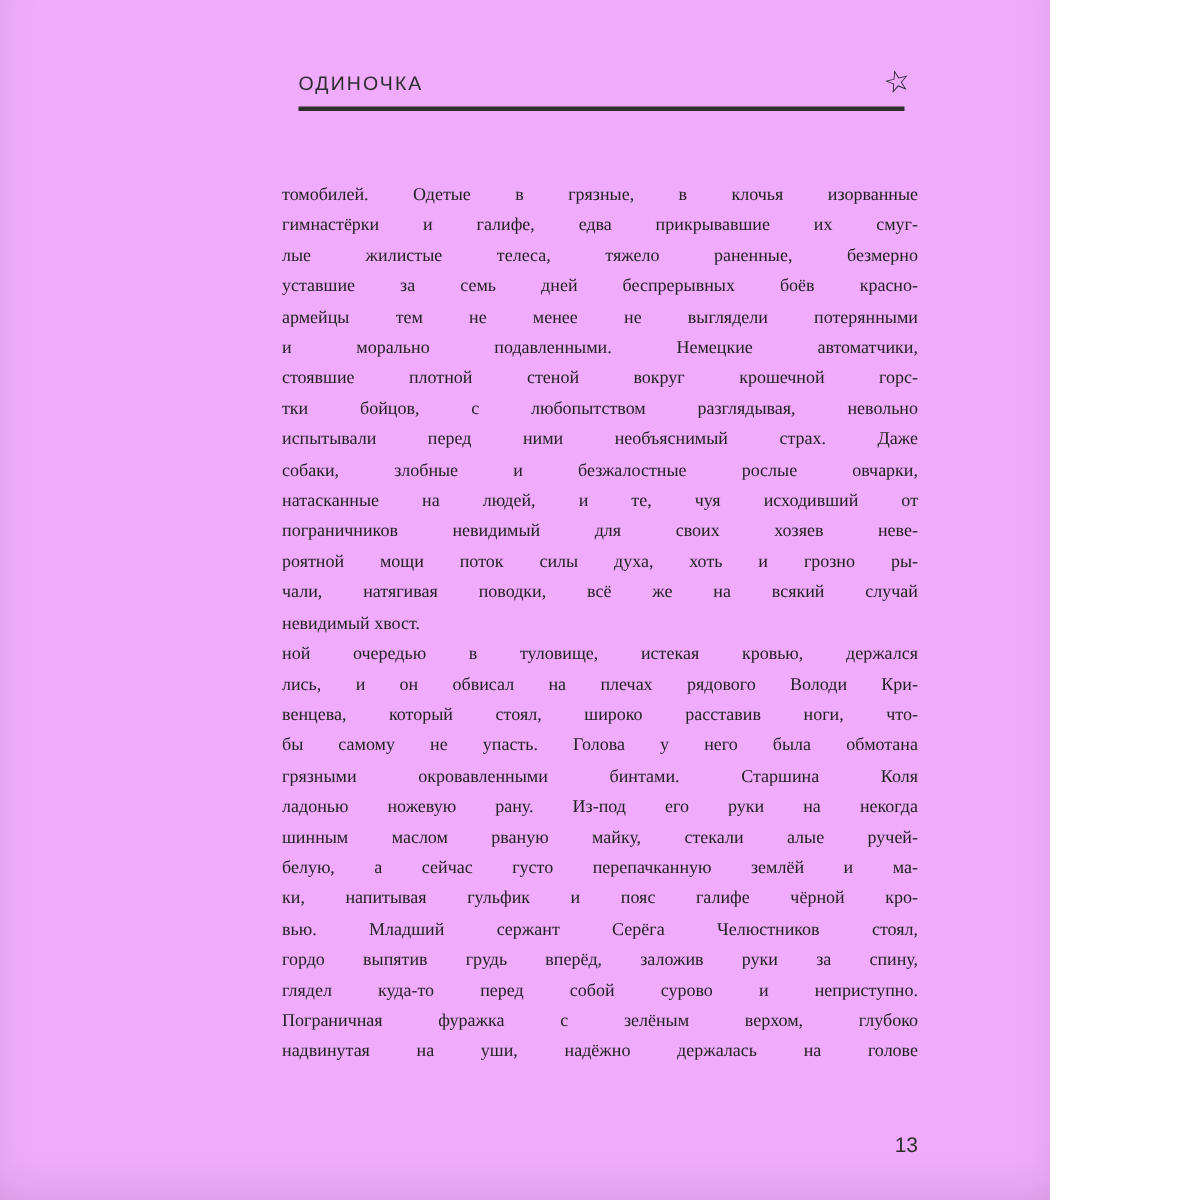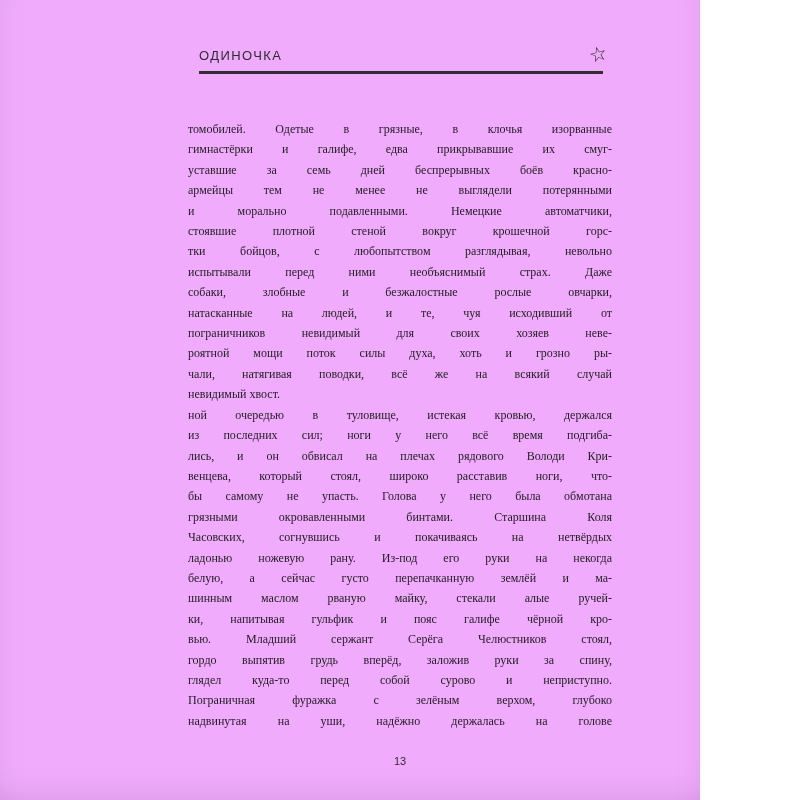--- a/index.html
+++ b/index.html
@@ -75,62 +75,61 @@
   }
   .line.para-end {
     text-align-last: left;
   }
   
   .folio {
     position: absolute;
     left: 188px;
     top: 755px;
     width: 424px;
-    text-align: center;
+    text-align: right;
     font-family: "Liberation Sans", sans-serif;
-    font-size: 11px;
+    font-size: 14px;
     color: #2d2d2d;
   }
 </style>
 </head>
 <body>
 
 <div class="page">
 
   <header class="running-head">
     <span class="head-title">ОДИНОЧКА</span>
     <span class="star">☆</span>
     <div class="rule"></div>
   </header>
 
   <main class="text-block" id="paragraphs">
       <div class="line">томобилей. Одетые в грязные, в клочья изорванные</div>
       <div class="line">гимнастёрки и галифе, едва прикрывавшие их смуг-</div>
+      <div class="line">лые жилистые телеса, тяжело раненные, безмерно</div>
       <div class="line">уставшие за семь дней беспрерывных боёв красно-</div>
       <div class="line">армейцы тем не менее не выглядели потерянными</div>
       <div class="line">и морально подавленными. Немецкие автоматчики,</div>
       <div class="line">стоявшие плотной стеной вокруг крошечной горс-</div>
       <div class="line">тки бойцов, с любопытством разглядывая, невольно</div>
       <div class="line">испытывали перед ними необъяснимый страх. Даже</div>
       <div class="line">собаки, злобные и безжалостные рослые овчарки,</div>
       <div class="line">натасканные на людей, и те, чуя исходивший от</div>
       <div class="line">пограничников невидимый для своих хозяев неве-</div>
       <div class="line">роятной мощи поток силы духа, хоть и грозно ры-</div>
       <div class="line">чали, натягивая поводки, всё же на всякий случай</div>
       <div class="line para-end">невидимый хвост.</div>
       <div class="line">ной очередью в туловище, истекая кровью, держался</div>
-      <div class="line">из последних сил; ноги у него всё время подгиба-</div>
       <div class="line">лись, и он обвисал на плечах рядового Володи Кри-</div>
       <div class="line">венцева, который стоял, широко расставив ноги, что-</div>
       <div class="line">бы самому не упасть. Голова у него была обмотана</div>
       <div class="line">грязными окровавленными бинтами. Старшина Коля</div>
-      <div class="line">Часовских, согнувшись и покачиваясь на нетвёрдых</div>
       <div class="line">ладонью ножевую рану. Из-под его руки на некогда</div>
+      <div class="line">шинным маслом рваную майку, стекали алые ручей-</div>
       <div class="line">белую, а сейчас густо перепачканную землёй и ма-</div>
-      <div class="line">шинным маслом рваную майку, стекали алые ручей-</div>
       <div class="line">ки, напитывая гульфик и пояс галифе чёрной кро-</div>
       <div class="line">вью. Младший сержант Серёга Челюстников стоял,</div>
       <div class="line">гордо выпятив грудь вперёд, заложив руки за спину,</div>
       <div class="line">глядел куда-то перед собой сурово и неприступно.</div>
       <div class="line">Пограничная фуражка с зелёным верхом, глубоко</div>
       <div class="line">надвинутая на уши, надёжно держалась на голове</div>
     </main>
 
   <footer class="folio">
     <span>13</span>

